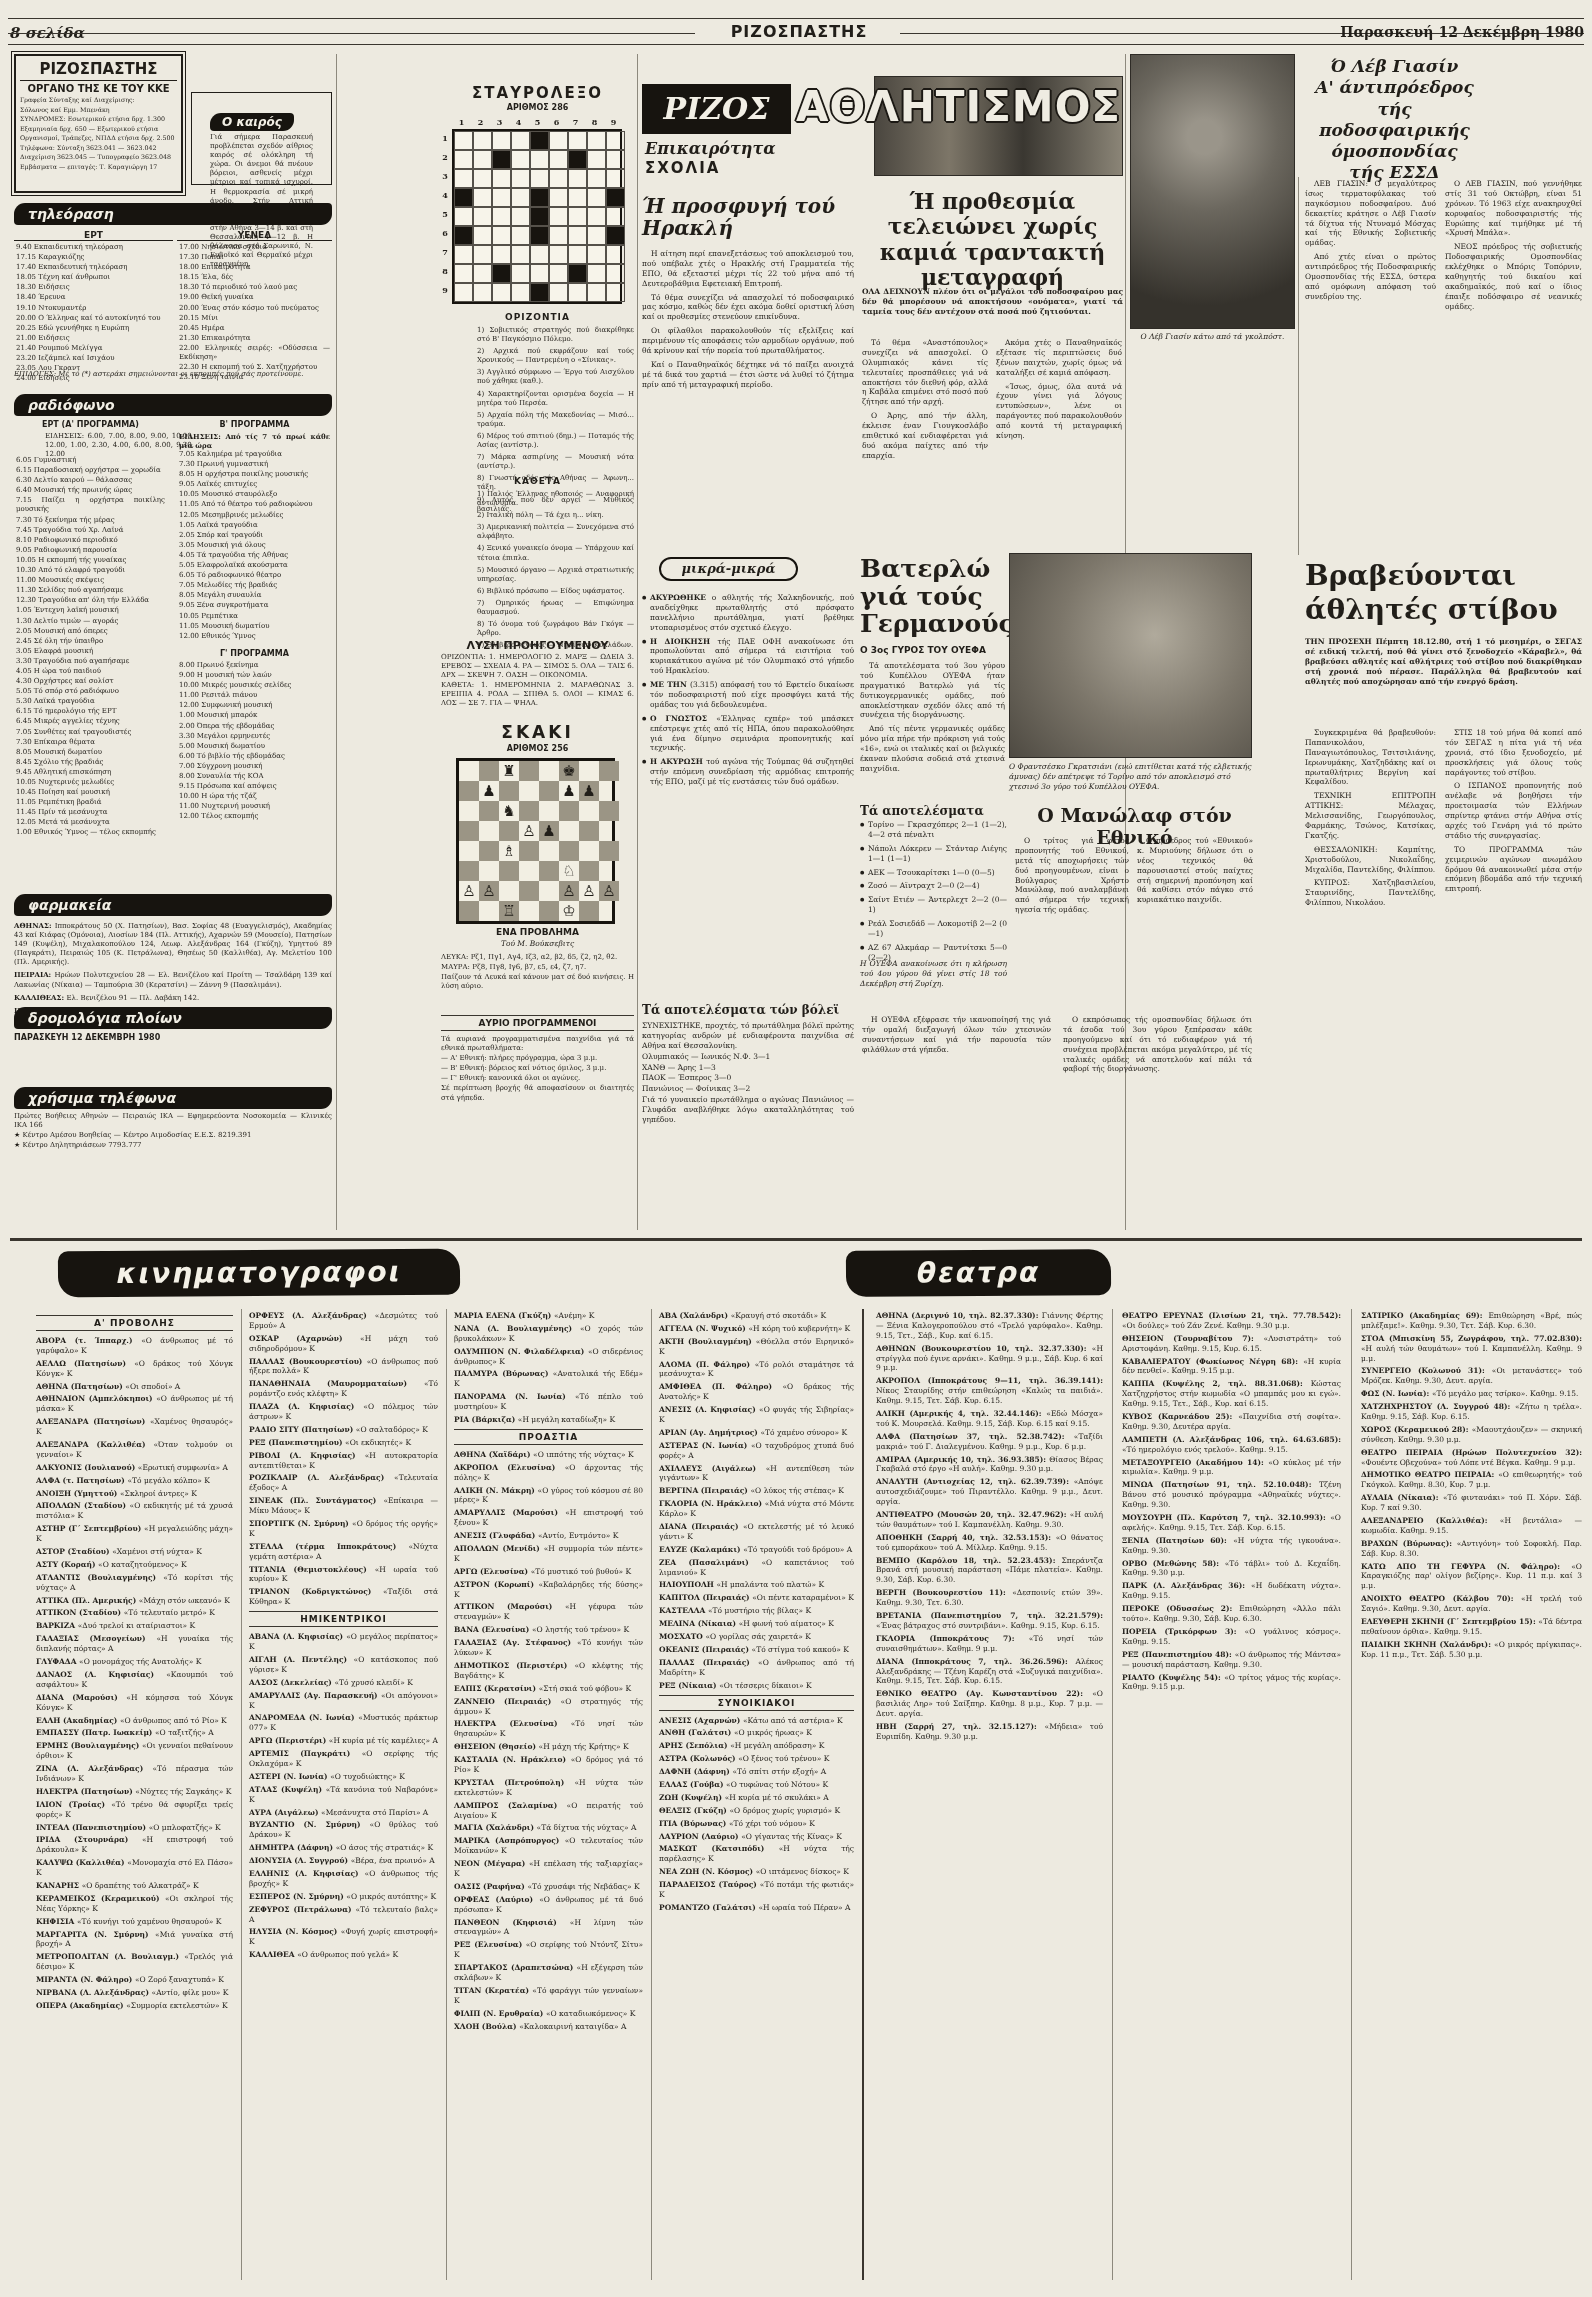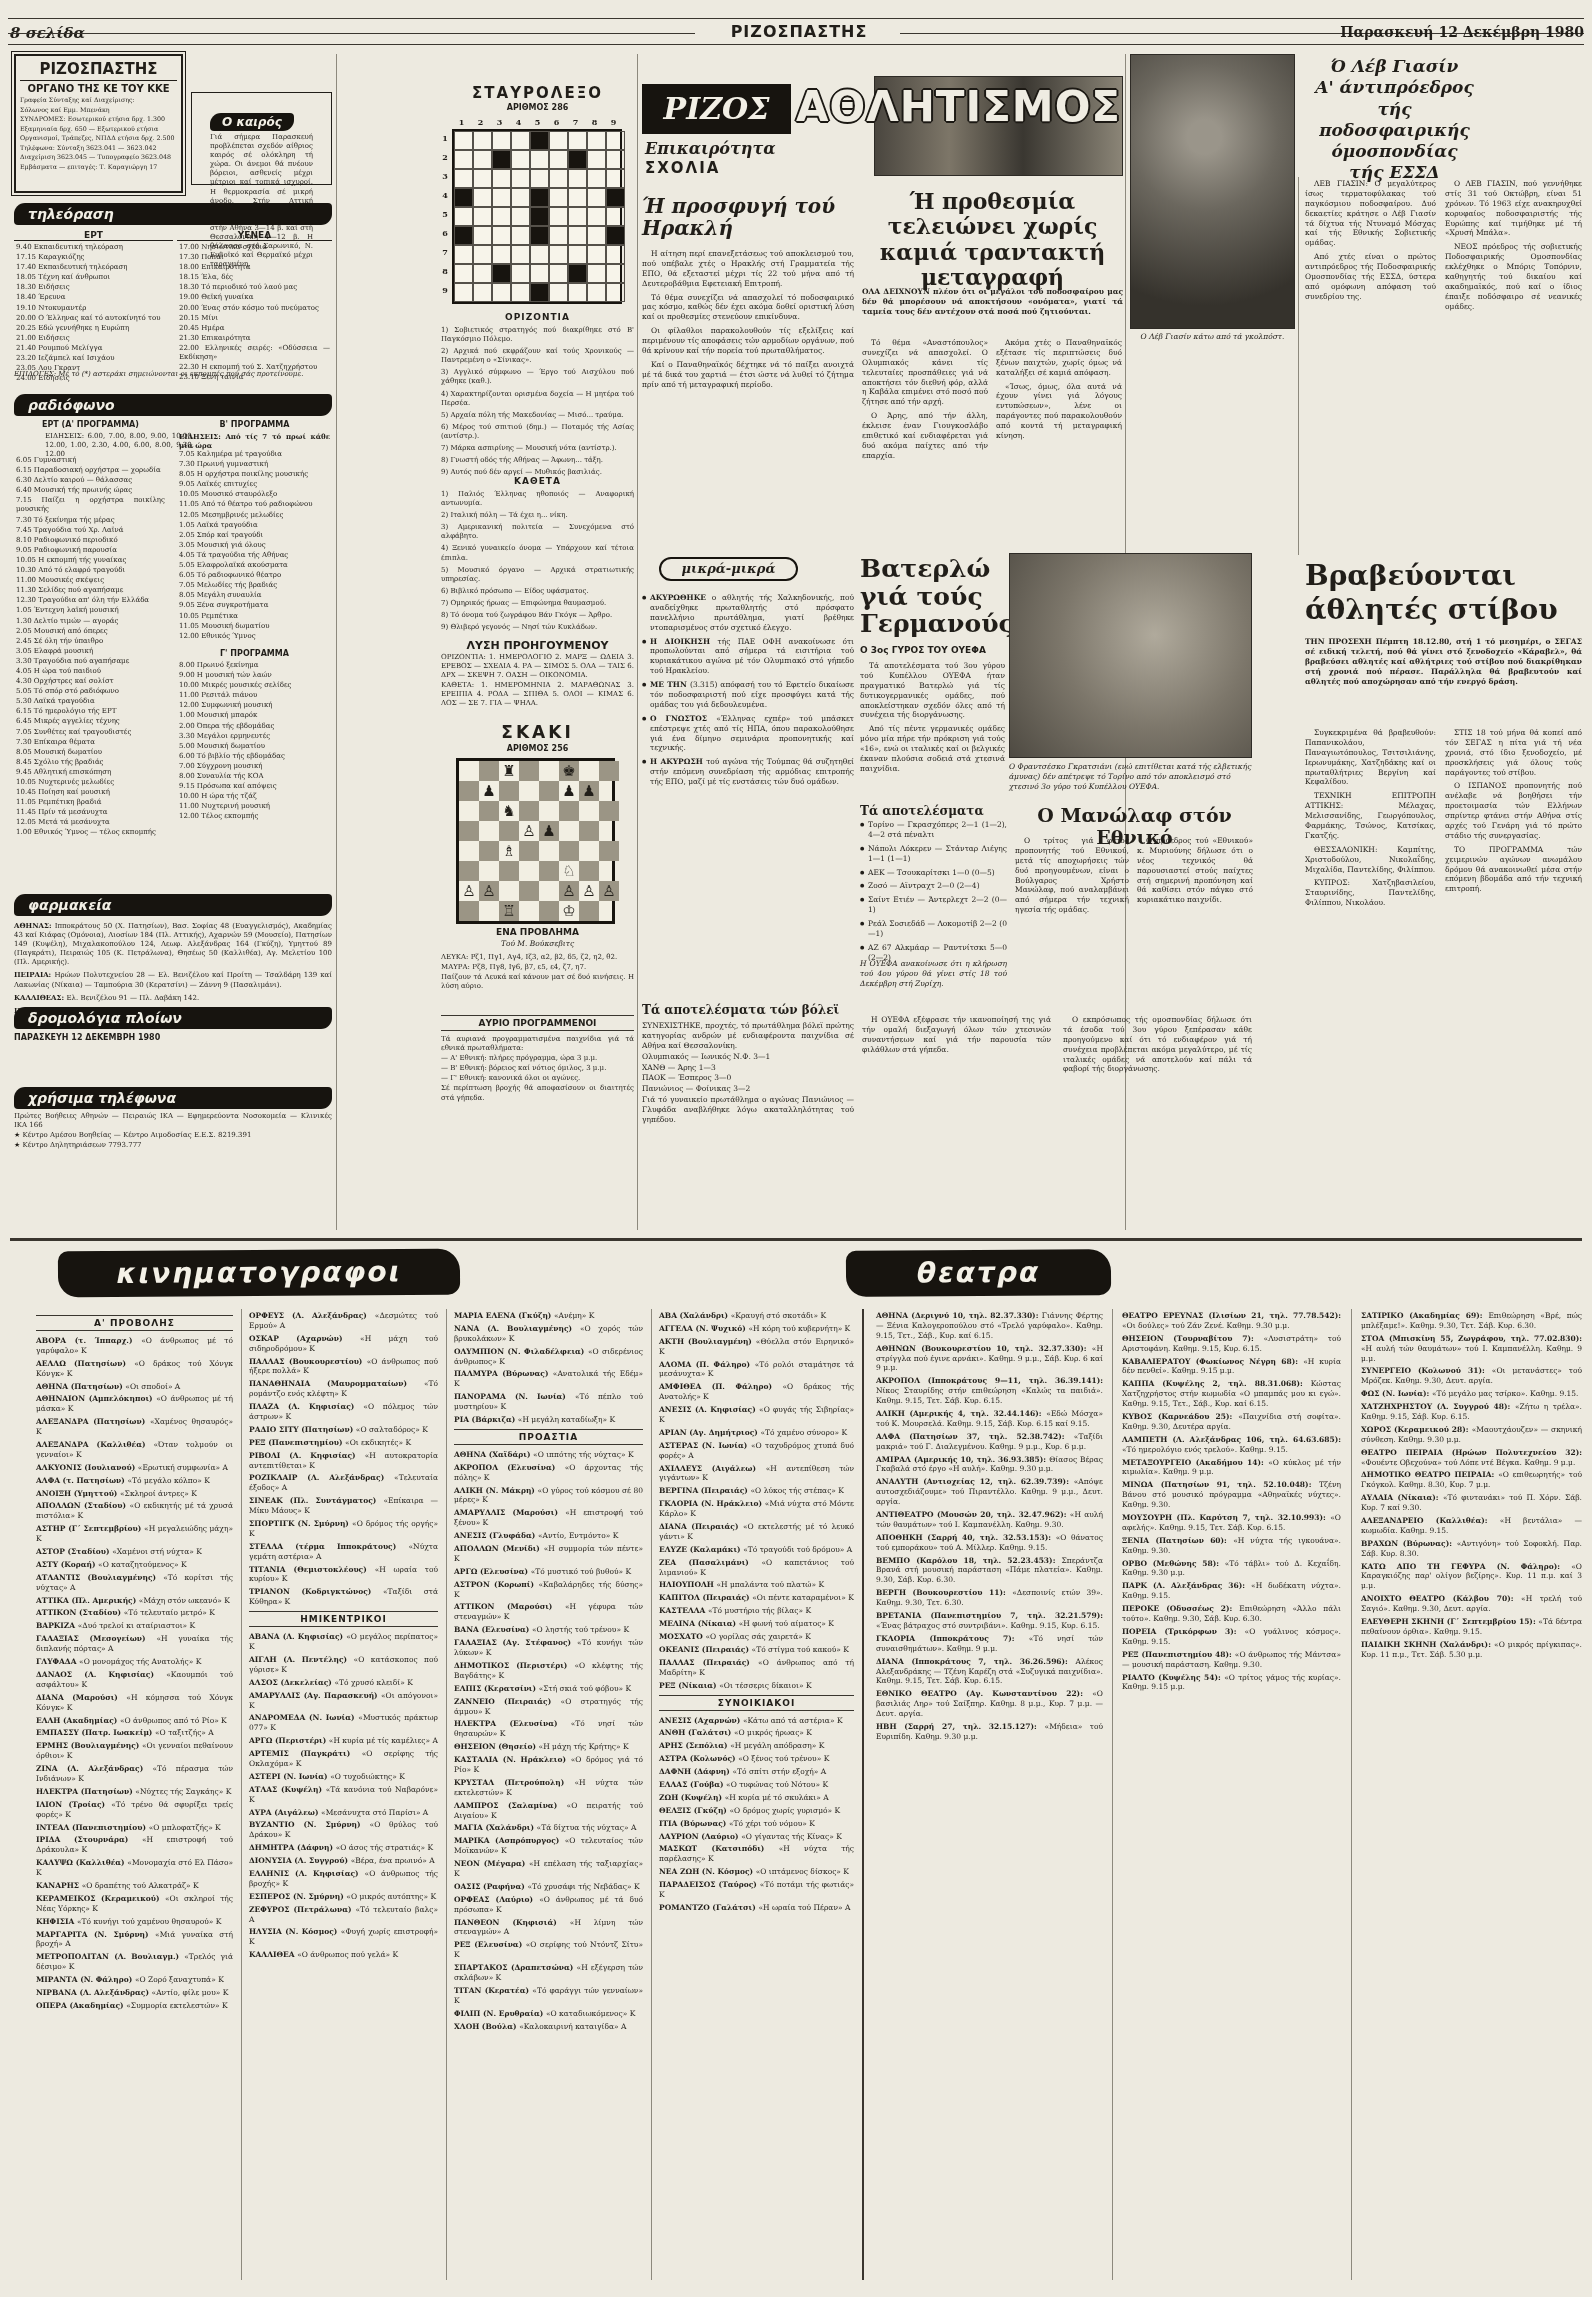--- a/index.html
+++ b/index.html
@@ -15,21 +15,21 @@
   .sans{font-family:"DejaVu Sans",sans-serif;}
   .banner{background:#17140f;color:#f2efe5;font-family:"DejaVu Sans",sans-serif;
           font-weight:bold;font-style:italic;font-size:14px;line-height:22px;
           padding:0 14px;border-radius:11px 4px 11px 4px;}
   .bigbanner{background:#17140f;color:#f4f1e7;font-family:"DejaVu Sans",sans-serif;
           font-weight:bold;font-style:italic;text-align:center;
           border-radius:10px 22px 12px 20px;transform:rotate(-0.4deg);}
   .listing>div{margin-bottom:3px;}
   .listing b{font-weight:bold;}
   .lines>div{margin-bottom:1px;}
-  .clues>div{margin-bottom:3px;}
+  .clues>div{margin-bottom:3px;margin-left:36px;}
   .paras>div{margin-bottom:4px;text-indent:9px;}
   .bullets>div{margin-bottom:4px;padding-left:8px;position:relative;}
   .bullets>div::before{content:"●";position:absolute;left:0;top:1px;font-size:5px;}
   .secheader{font-weight:bold;text-align:center;font-size:9px;letter-spacing:1px;
              border-top:1px solid #3a362f;border-bottom:1px solid #3a362f;
              padding:2px 0;margin:4px 0 5px 0;font-family:"DejaVu Sans",sans-serif;}
   .photo{border:1px solid #2e2b26;}
   .outline{color:#efece2;font-weight:bold;font-family:"DejaVu Sans",sans-serif;
            text-shadow:-2px 0 #1c1914,2px 0 #1c1914,0 -2px #1c1914,0 2px #1c1914,
            -1px -1px #1c1914,1px 1px #1c1914,1px -1px #1c1914,-1px 1px #1c1914;}

